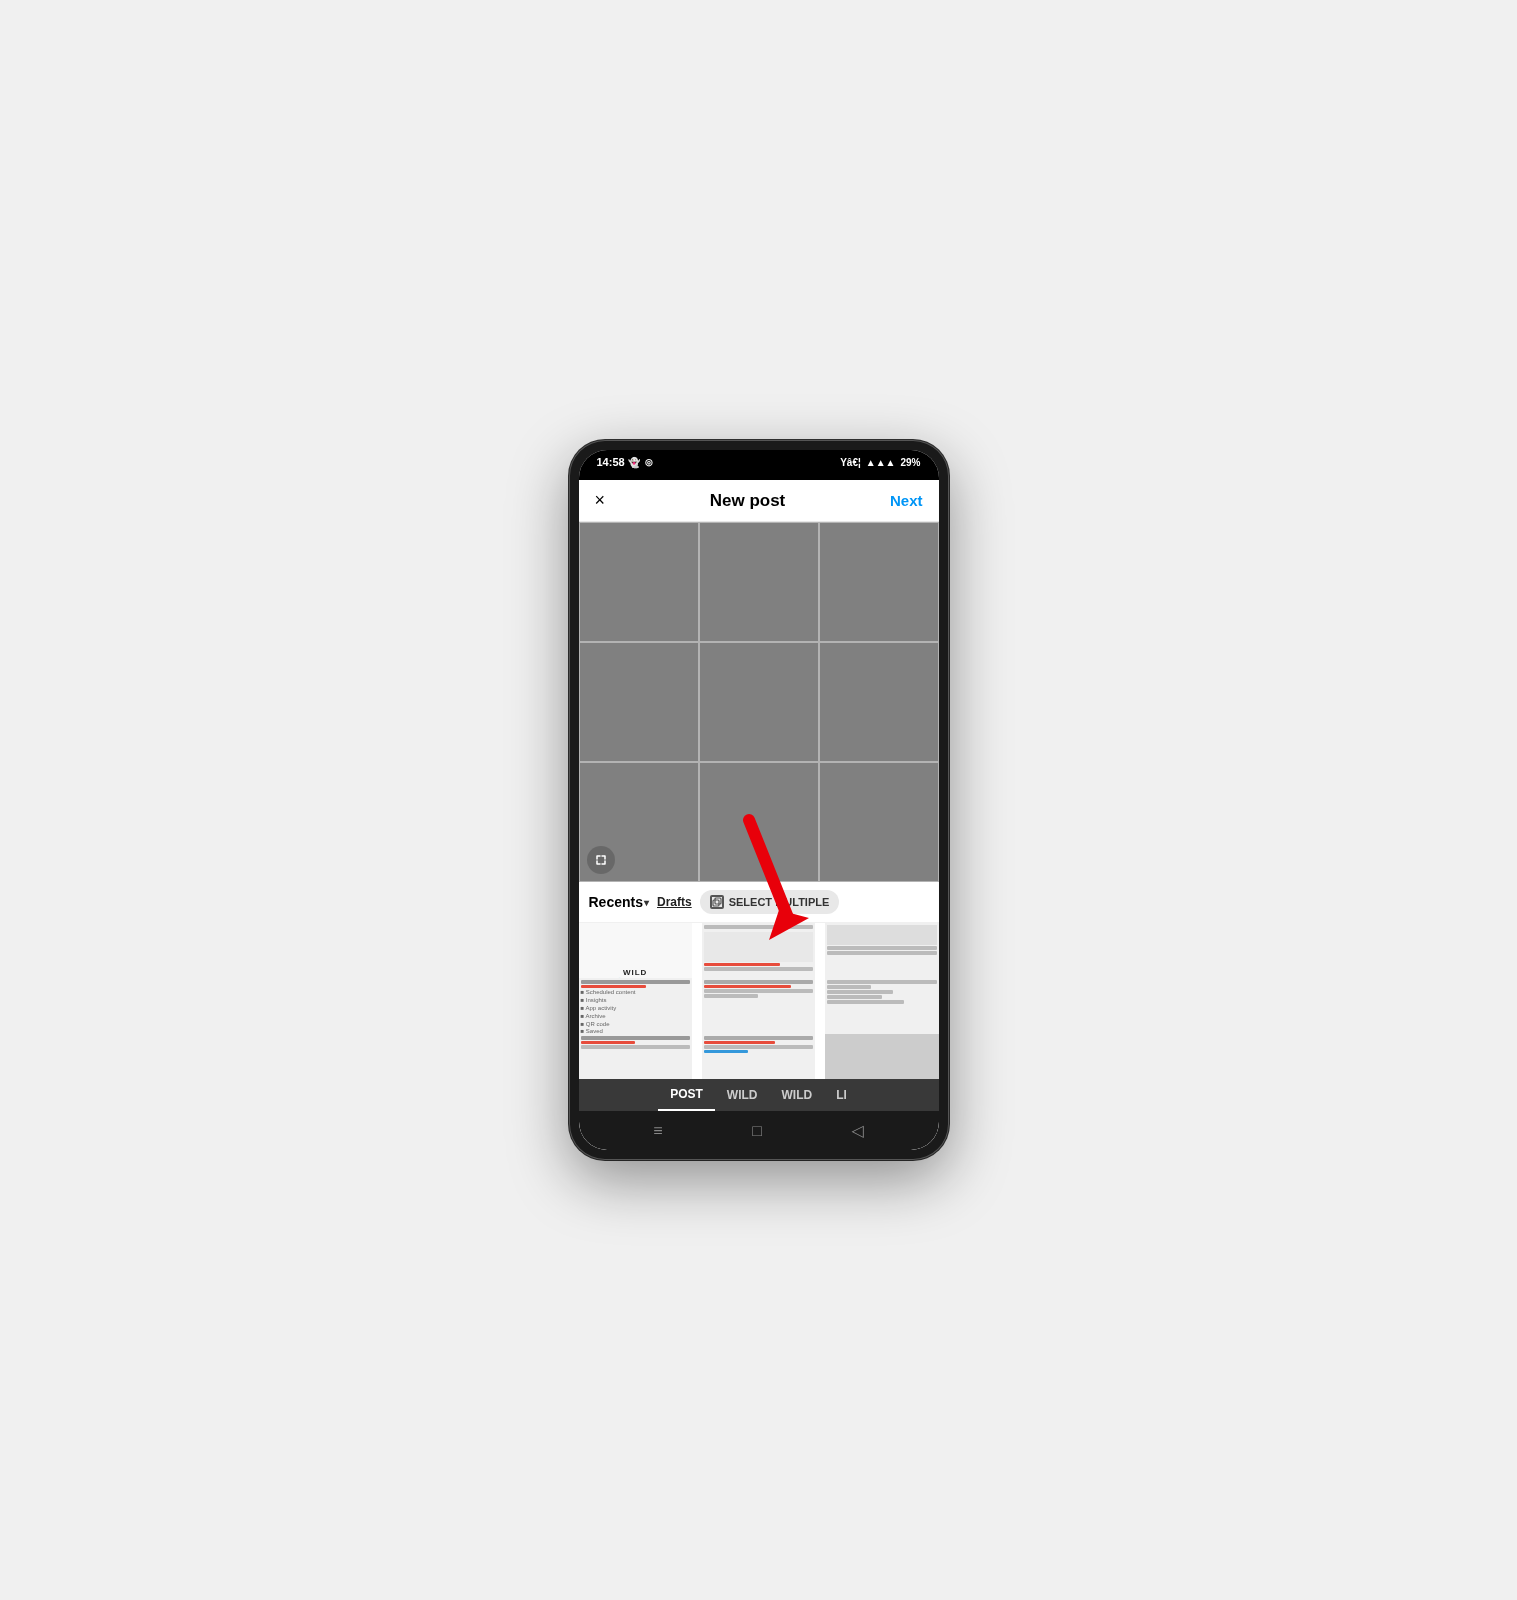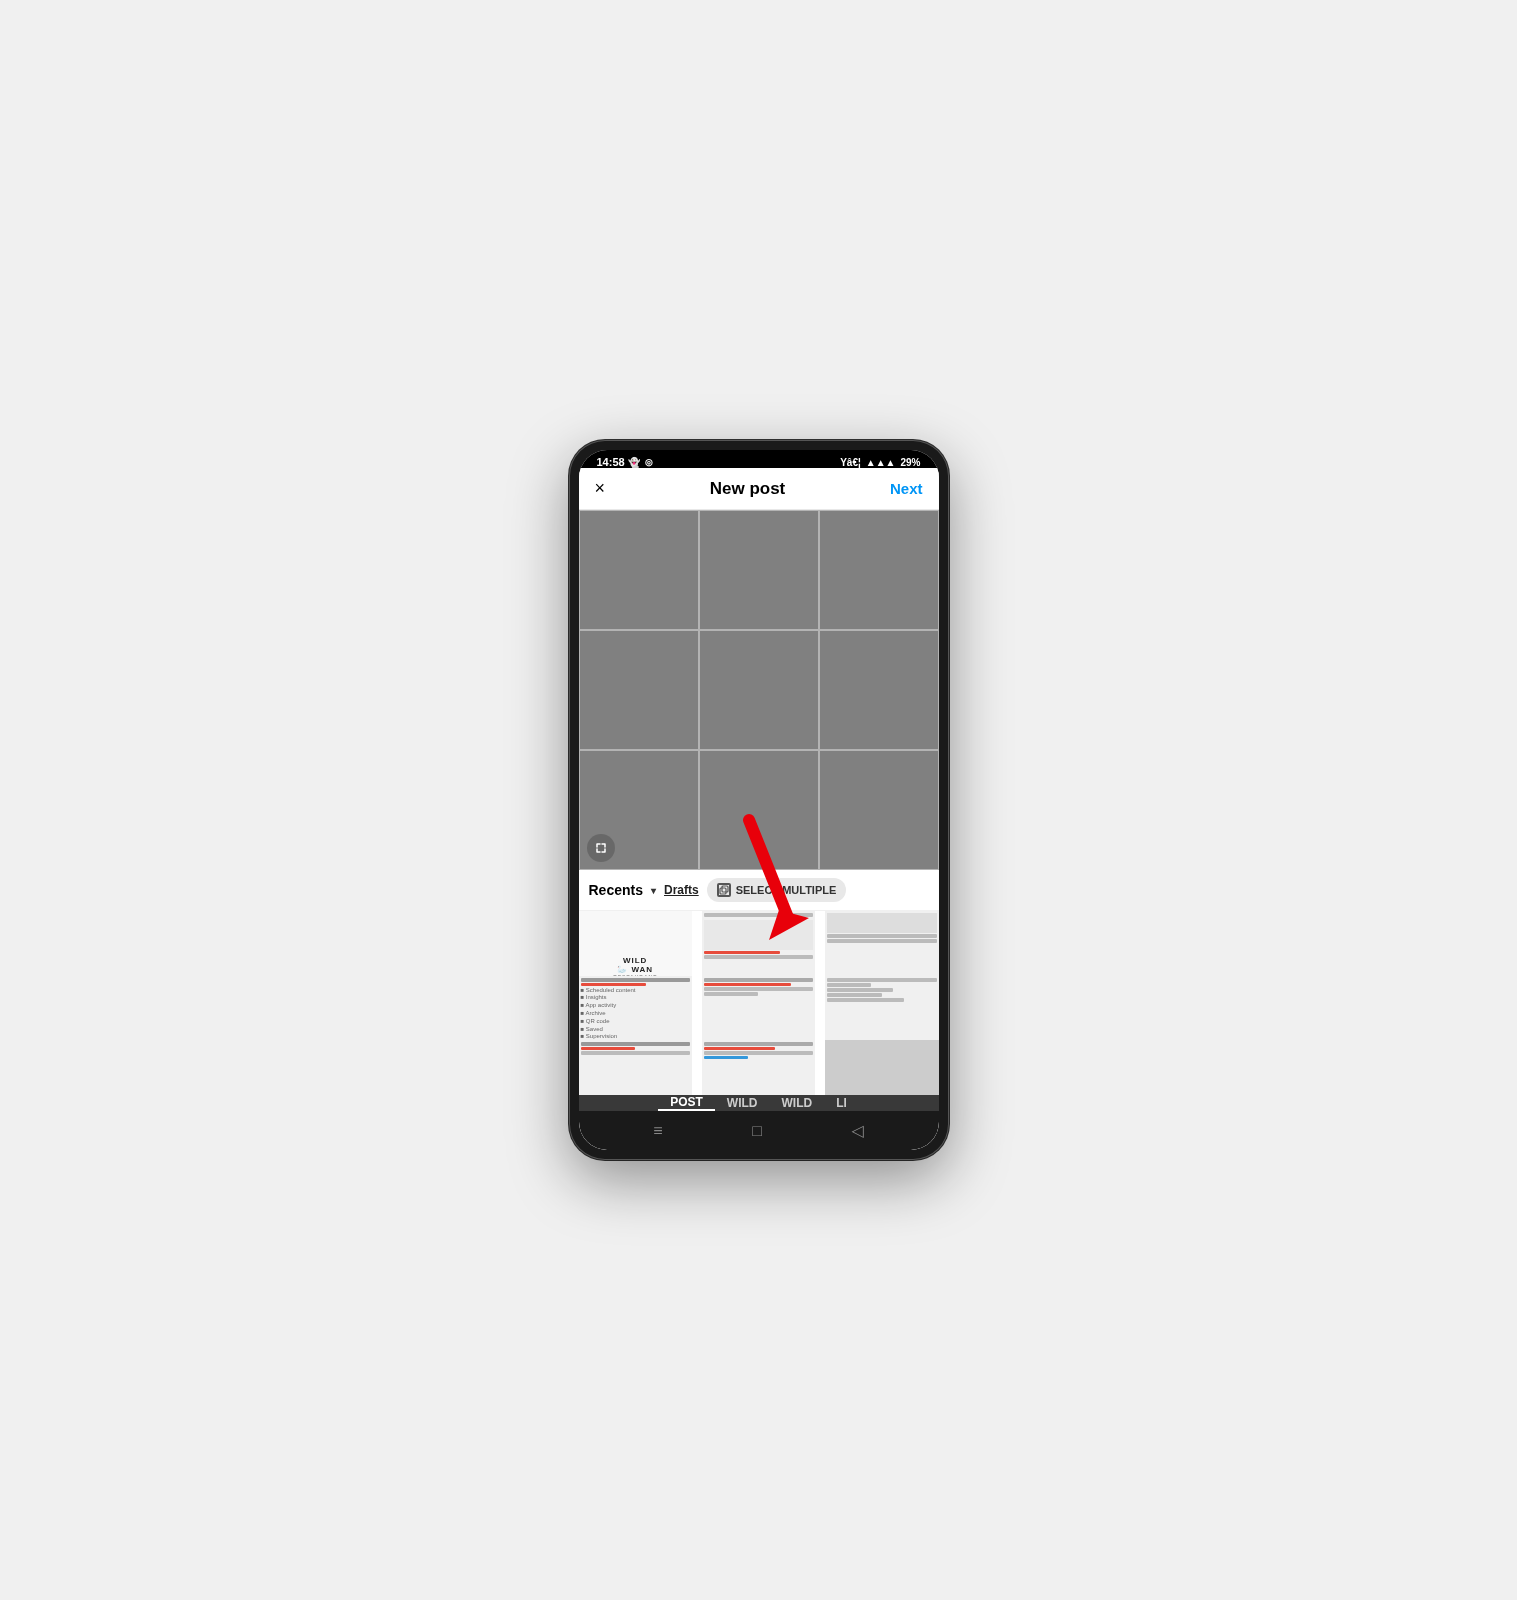--- a/index.html
+++ b/index.html
@@ -42,21 +42,21 @@
       flex-direction: column;
     }
 
     
     .status-bar {
       background: #000;
       color: #fff;
       display: flex;
       justify-content: space-between;
       align-items: center;
-      padding: 6px 18px 0;
+      padding: 6px 18px 12px;
       font-size: 11px;
       font-weight: 600;
       flex-shrink: 0;
     }
 
     .status-left { display: flex; align-items: center; gap: 4px; }
     .status-right { display: flex; align-items: center; gap: 5px; font-size: 10px; }
 
     
     .top-bar {
@@ -127,21 +127,21 @@
       padding: 8px 10px;
       gap: 8px;
       flex-shrink: 0;
       overflow: hidden;
       border-bottom: 1px solid #f0f0f0;
     }
 
     .recents-btn {
       display: flex;
       align-items: center;
-      gap: 8px;
+      gap: 1px;
       font-size: 14px;
       font-weight: 600;
       color: #000;
       cursor: pointer;
       white-space: nowrap;
     }
 
     .drafts-btn {
       font-size: 12px;
       font-weight: 600;
@@ -236,21 +236,21 @@
     .bottom-tabs {
       background: rgba(40,40,40,0.92);
       display: flex;
       align-items: center;
       justify-content: center;
       gap: 0;
       flex-shrink: 0;
     }
 
     .tab-item {
-      padding: 0 12px;
+      padding: 8px 12px;
       font-size: 12px;
       font-weight: 700;
       color: #ccc;
       cursor: pointer;
       white-space: nowrap;
     }
 
     .tab-item.active {
       color: #fff;
       border-bottom: 2px solid #fff;

